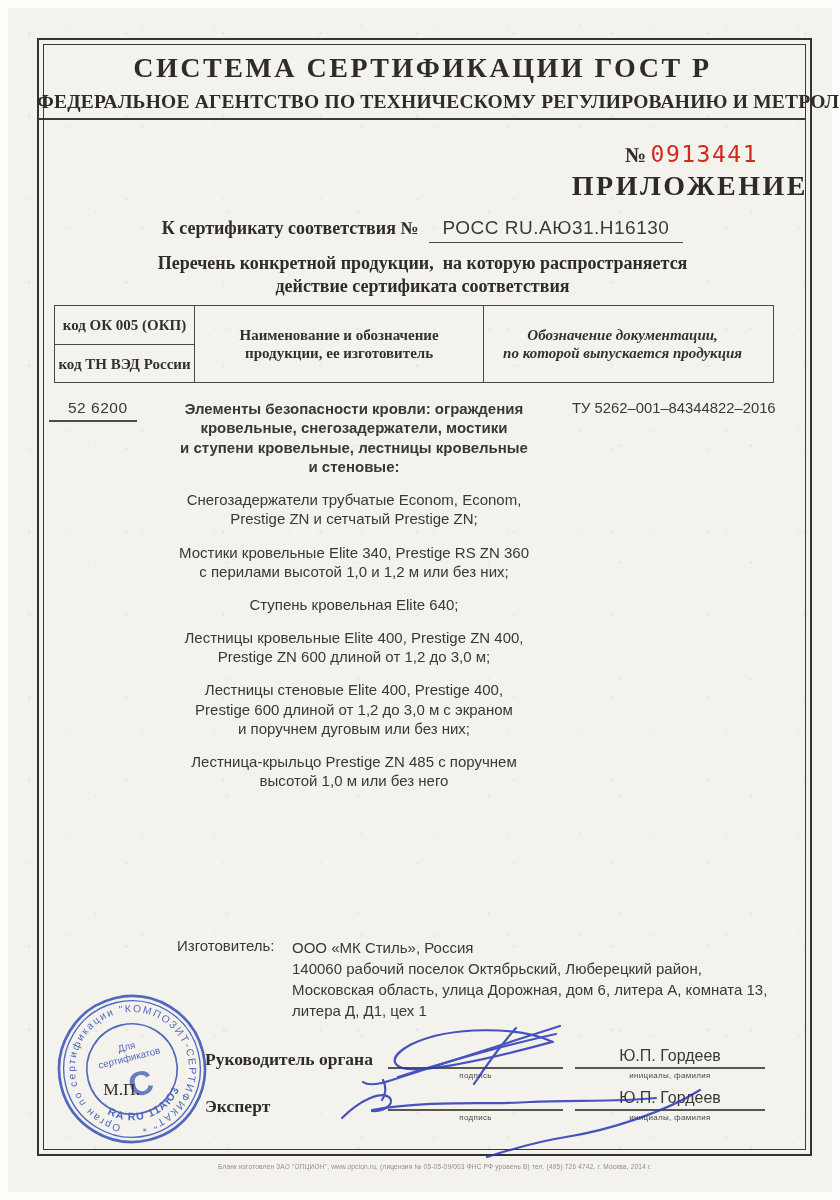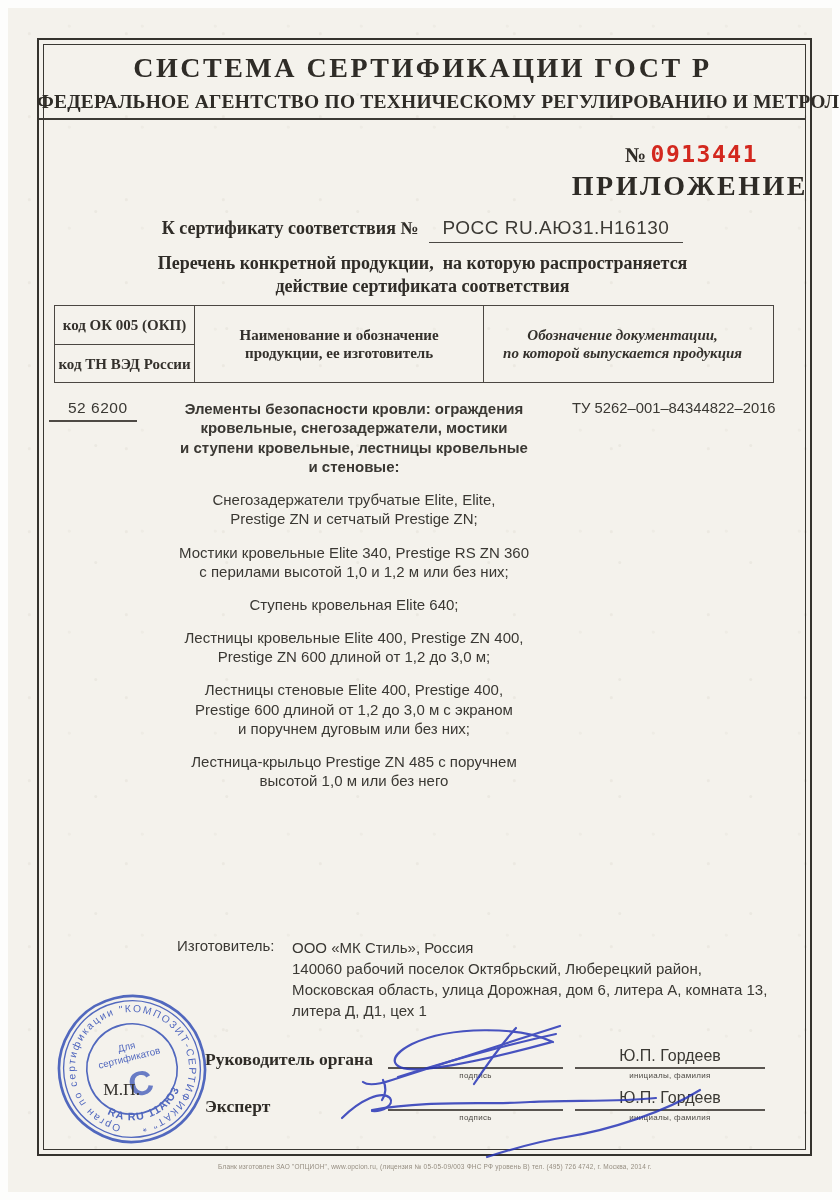--- a/index.html
+++ b/index.html
@@ -20,21 +20,21 @@
     border:2px solid #35332e;}
   .frame-inner{position:absolute;left:4px;top:4px;right:4px;bottom:4px;
     border:1.5px solid #3a3833;}
   .hdr1{left:37px;top:52px;width:771px;text-align:center;font-size:28px;font-weight:bold;
     letter-spacing:2.5px;color:#2f2c27;}
   .hdr2{left:37px;top:91px;width:771px;text-align:center;font-size:19.5px;font-weight:bold;
     letter-spacing:.2px;color:#2f2c27;white-space:nowrap;}
   .hdr-rule{left:39px;top:118px;width:767px;height:2px;background:#3c3a35;}
   .formnum{left:560px;top:141px;width:198px;text-align:right;}
   .formnum .nsym{font-size:21px;font-weight:bold;color:#2f2c27;}
-  .formnum .nval{font-size:23px;letter-spacing:1.5px;font-weight:bold;}
+  .formnum .nval{font-size:23px;letter-spacing:1.5px;font-weight:normal;}
   .ptitle{left:37px;top:170px;width:771px;text-align:right;font-size:28px;font-weight:bold;
     letter-spacing:2.5px;color:#2e2b26;}
   .certline{left:37px;top:217px;width:771px;display:flex;justify-content:center;
     align-items:baseline;gap:10px;}
   .certlabel{font-size:18px;font-weight:bold;color:#2f2c27;}
   .certval{font-size:19px;color:#3c3a35;letter-spacing:.5px;padding:0 14px 3px 14px;
     border-bottom:1.6px solid #4a4843;}
   .subtitle{left:37px;top:252px;width:771px;text-align:center;font-size:18px;
     font-weight:bold;color:#2f2c27;line-height:23px;}
   .tbl{left:54px;top:305px;width:718px;height:76px;border:1.6px solid #4b4742;}
@@ -107,21 +107,21 @@
 
   <div class="abs rowcode">52 6200</div>
   <div class="abs rowcode-line"></div>
   <div class="abs rowdoc">ТУ 5262–001–84344822–2016</div>
 
   <div class="abs maincol">
     <div class="hd pre">Элементы безопасности кровли: ограждения
 кровельные, снегозадержатели, мостики
 и ступени кровельные, лестницы кровельные
 и стеновые:</div>
-    <p class="pre">Снегозадержатели трубчатые Elite, Elite,
+    <p class="pre">Снегозадержатели трубчатые Econom, Econom,
 Prestige ZN и сетчатый Prestige ZN;</p>
     <p class="pre">Мостики кровельные Elite 340, Prestige RS ZN 360
 с перилами высотой 1,0 и 1,2 м или без них;</p>
     <p class="pre">Ступень кровельная Elite 640;</p>
     <p class="pre">Лестницы кровельные Elite 400, Prestige ZN 400,
 Prestige ZN 600 длиной от 1,2 до 3,0 м;</p>
     <p class="pre">Лестницы стеновые Elite 400, Prestige 400,
 Prestige 600 длиной от 1,2 до 3,0 м с экраном
 и поручнем дуговым или без них;</p>
     <p class="pre">Лестница-крыльцо Prestige ZN 485 с поручнем

